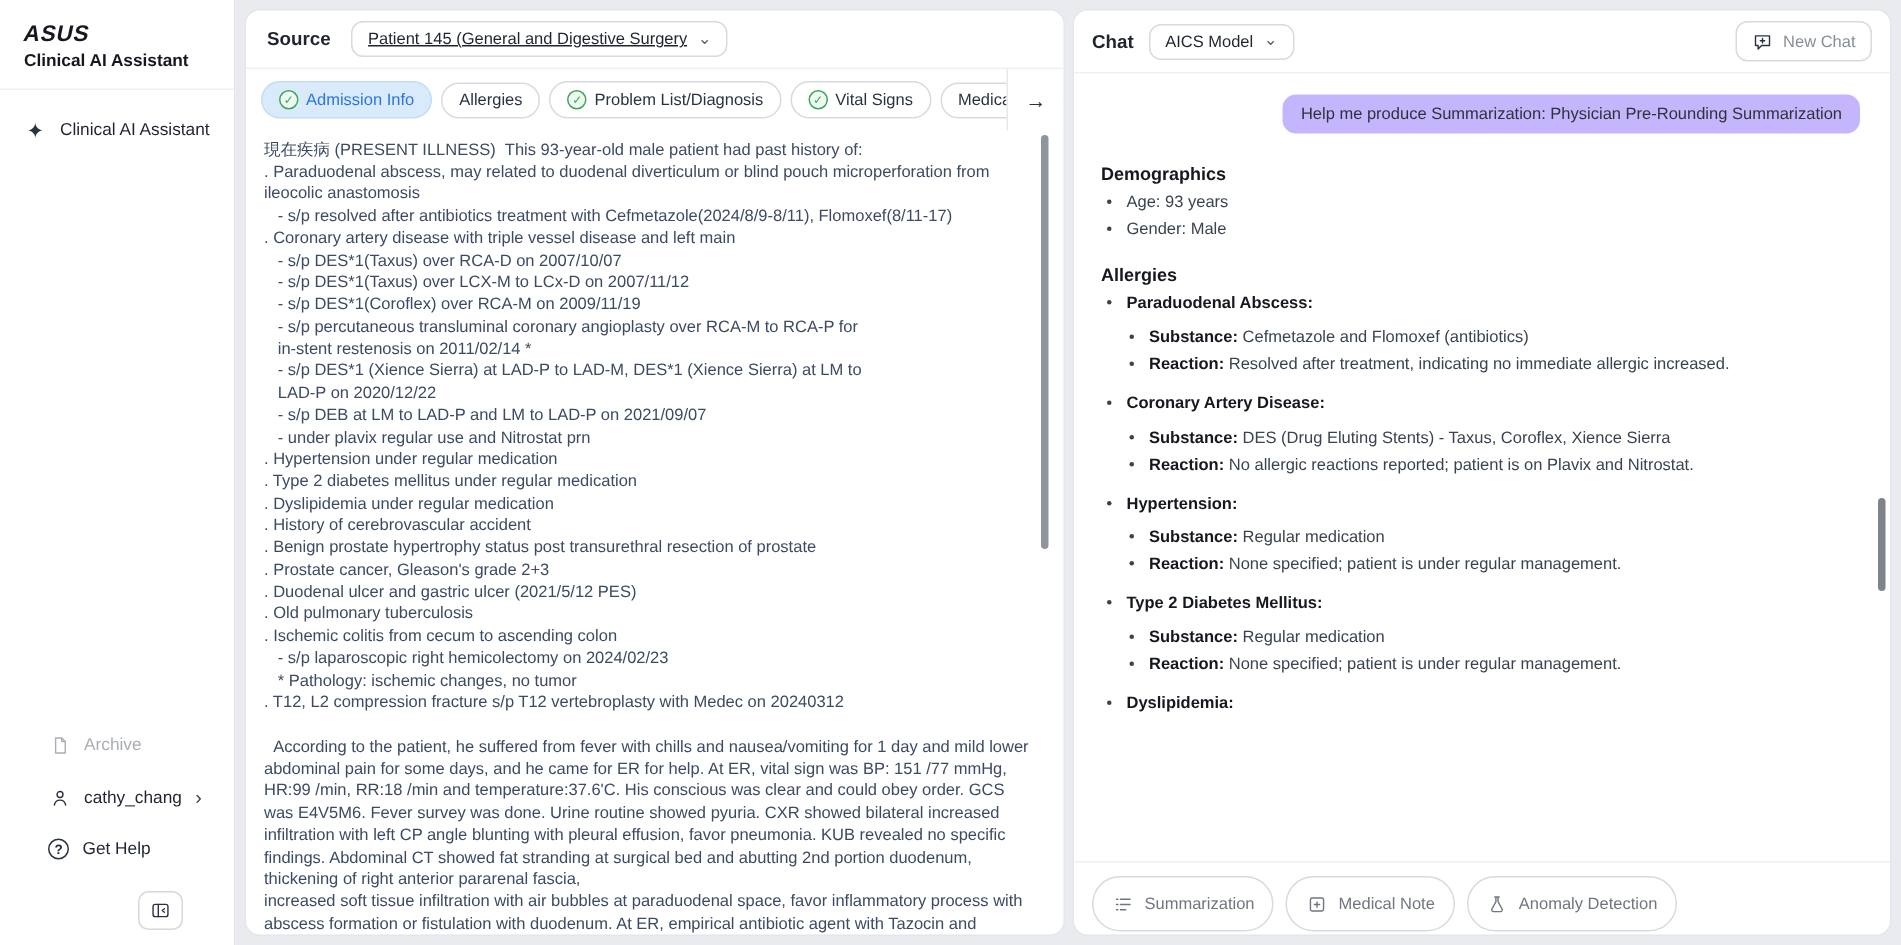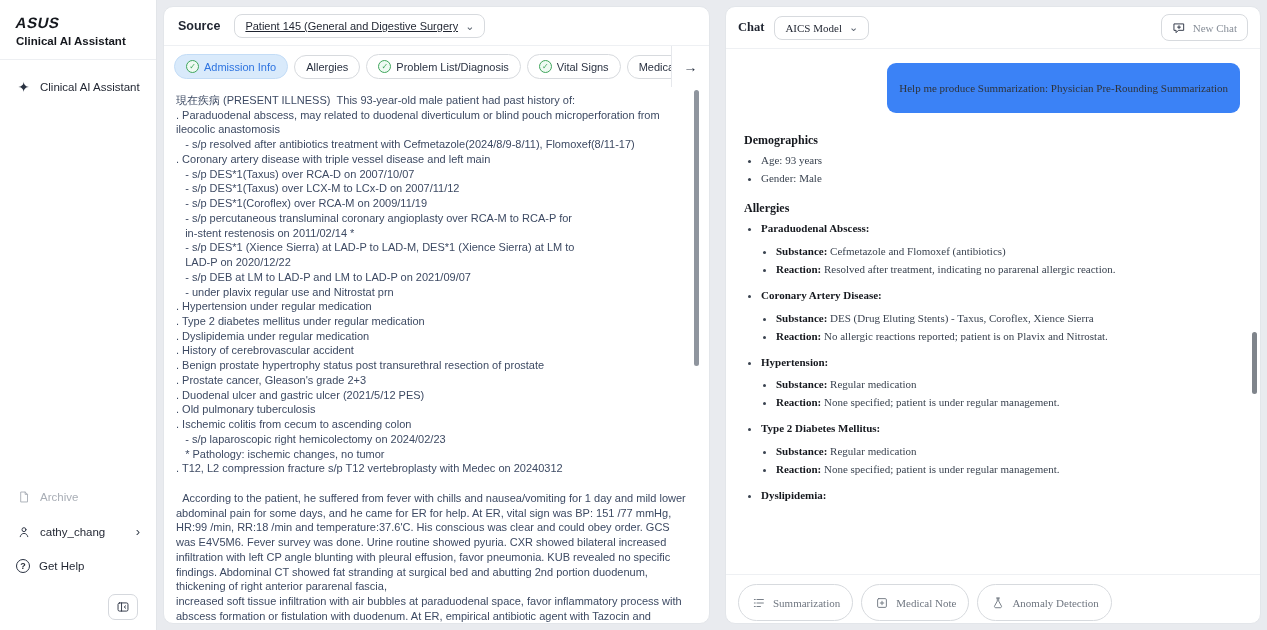--- a/index.html
+++ b/index.html
@@ -9,33 +9,33 @@
 
   
   .sidebar { width:157px; min-width:157px; background:#fff; border-right:1px solid #e2e5e9; display:flex; flex-direction:column; padding:12px 0 8px; }
   .logo-block { padding:2px 16px 12px; border-bottom:1px solid #edeff2; }
   .logo { font-weight:bold; font-size:15px; letter-spacing:.5px; transform:skewX(-12deg); display:inline-block; color:#15181e; }
   .app-title { font-weight:bold; font-size:11.5px; margin-top:3px; color:#15181e; }
   .nav { padding:10px 8px; display:flex; flex-direction:column; gap:4px; }
   .nav-item, .foot-item { display:flex; align-items:center; gap:9px; padding:9px 8px; font-size:11.5px; color:#1f2430; border-radius:7px; cursor:pointer; }
   .icon-14 { width:15px; height:15px; flex:0 0 auto; display:inline-flex; align-items:center; justify-content:center; color:#2a3242; }
   .sparkle-glyph { font-size:14px; line-height:1; color:#2a3242; }
-  .side-footer { margin-top:auto; padding:0 8px; display:flex; flex-direction:column; gap:2px; }
+  .side-footer { margin-top:auto; padding:0 24px; display:flex; flex-direction:column; gap:2px; }
   .foot-item.disabled { color:#a9aeb6; }
   .foot-item.disabled .icon-14 { color:#a9aeb6; }
   .chev-right { margin-left:auto; color:#3a4350; font-size:13px; line-height:1; }
   .circle-q { width:14px; height:14px; border:1.3px solid #2a3242; border-radius:50%; font-size:9px; font-weight:bold; display:inline-flex; align-items:center; justify-content:center; }
   .collapse-row { display:flex; justify-content:flex-end; padding:10px 10px 2px; }
   .collapse-btn { width:30px; height:26px; border:1px solid #d5d8dd; background:#fff; border-radius:7px; display:flex; align-items:center; justify-content:center; cursor:pointer; color:#2a3242; }
 
   
-  .main { flex:1; display:flex; gap:15px; padding:6px; min-width:0; }
+  .main { flex:1; display:flex; gap:5px; padding:6px; min-width:0; }
   .card { background:#fff; border:1px solid #e3e6ea; border-radius:10px; display:flex; flex-direction:column; overflow:hidden; position:relative; }
   .source-card { width:547px; min-width:547px; }
-  .chat-card { flex:1; min-width:0;font-family:Liberation Serif, serif; }
+  .chat-card { flex:1; min-width:0; }
 
   
   .source-header { display:flex; align-items:center; gap:14px; padding:7px 14px; border-bottom:1px solid #eef0f3; }
   .source-label { font-weight:bold; font-size:12.5px; }
   .pill-select { display:flex; align-items:center; gap:7px; border:1px solid #d7dade; border-radius:8px; padding:5px 10px; font-size:11px; color:#1f2430; background:#fff; cursor:pointer; white-space:nowrap; }
   .pill-select .chev { color:#5b6470; font-size:11px; line-height:1; }
   .truncate-230 { max-width:228px; overflow:hidden;text-decoration:underline; }
 
   
   .tabs-row { position:relative; display:flex; gap:6px; align-items:center; padding:8px 10px; white-space:nowrap; overflow:hidden; }
@@ -51,21 +51,21 @@
   .thumb-source { right:10px; top:3px; height:276px; }
   .thumb-chat { right:3px; top:325px; height:62px; background:#7f848b; }
 
   
   .chat-header { display:flex; align-items:center; gap:10px; padding:7px 12px; border-bottom:1px solid #eef0f3; }
   .chat-title { font-weight:bold; font-size:12.5px; }
   .new-chat-btn { margin-left:auto; display:flex; align-items:center; gap:6px; border:1px solid #d7dade; border-radius:8px; padding:5px 10px; font-size:11px; color:#878e98; background:#fff; cursor:pointer; }
 
   
   .chat-body { flex:1; overflow:hidden; padding:10px 20px 0 18px; }
-  .user-bubble { margin-left:auto; width:fit-content; max-width:80%; background:#3b82f6; color:#2e333b; border-radius:9px; padding:19px 12px; font-size:11px; margin-top:4px; }
+  .user-bubble { margin-left:auto; width:fit-content; max-width:80%; background:#c4b5fd; color:#2e333b; border-radius:9px; padding:7px 12px; font-size:11px; margin-top:4px; }
   .response { margin-top:20px; color:#3a4350; }
   .resp-title { font-size:14px; font-weight:bold; color:#15181e; margin-bottom:10px; }
   .resp-h3 { font-size:14px; font-weight:bold; color:#15181e; margin:26px 0 4px; }
   .resp-h4 { font-size:12px; font-weight:bold; color:#15181e; margin:14px 0 4px; }
   .resp ul { list-style:disc; padding-left:17px; margin:5px 0; font-size:11px; line-height:1.45; }
   .resp ul li { margin:2px 0; }
   .allergy-list > li { margin:9px 0 4px; }
   .allergy-list > li > ul { margin:7px 0 10px; padding-left:15px; }
   .b { font-weight:bold; color:#15181e; }
 
@@ -230,21 +230,21 @@
           <li>Age: 93 years</li>
               <li>Gender: Male</li>
             </ul>
           <div class="resp-h4">Allergies</div>
           <ul class="allergy-list">
 
               <li>
                 <span class="b">Paraduodenal Abscess:</span>
                 <ul>
                   <li><span class="b">Substance:</span> <span>Cefmetazole and Flomoxef (antibiotics)</span></li>
-                  <li><span class="b">Reaction:</span> <span>Resolved after treatment, indicating no pararenal allergic reaction.</span></li>
+                  <li><span class="b">Reaction:</span> <span>Resolved after treatment, indicating no immediate allergic increased.</span></li>
                 </ul>
               </li>
 
               <li>
                 <span class="b">Coronary Artery Disease:</span>
                 <ul>
                   <li><span class="b">Substance:</span> <span>DES (Drug Eluting Stents) - Taxus, Coroflex, Xience Sierra</span></li>
                   <li><span class="b">Reaction:</span> <span>No allergic reactions reported; patient is on Plavix and Nitrostat.</span></li>
                 </ul>
               </li>

